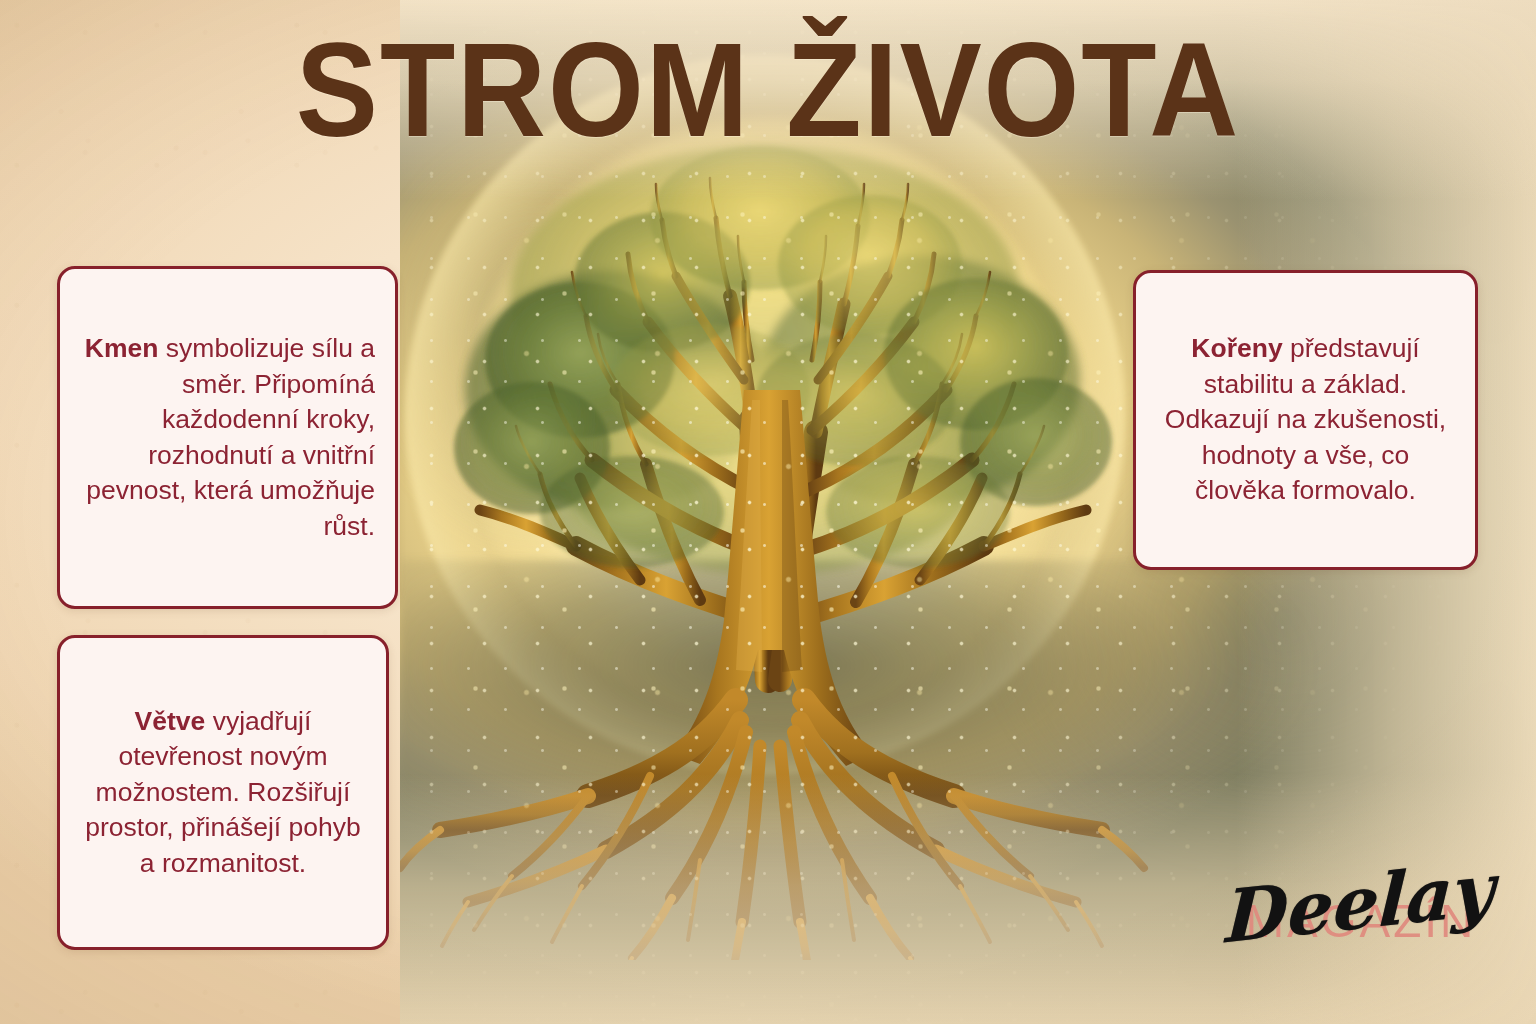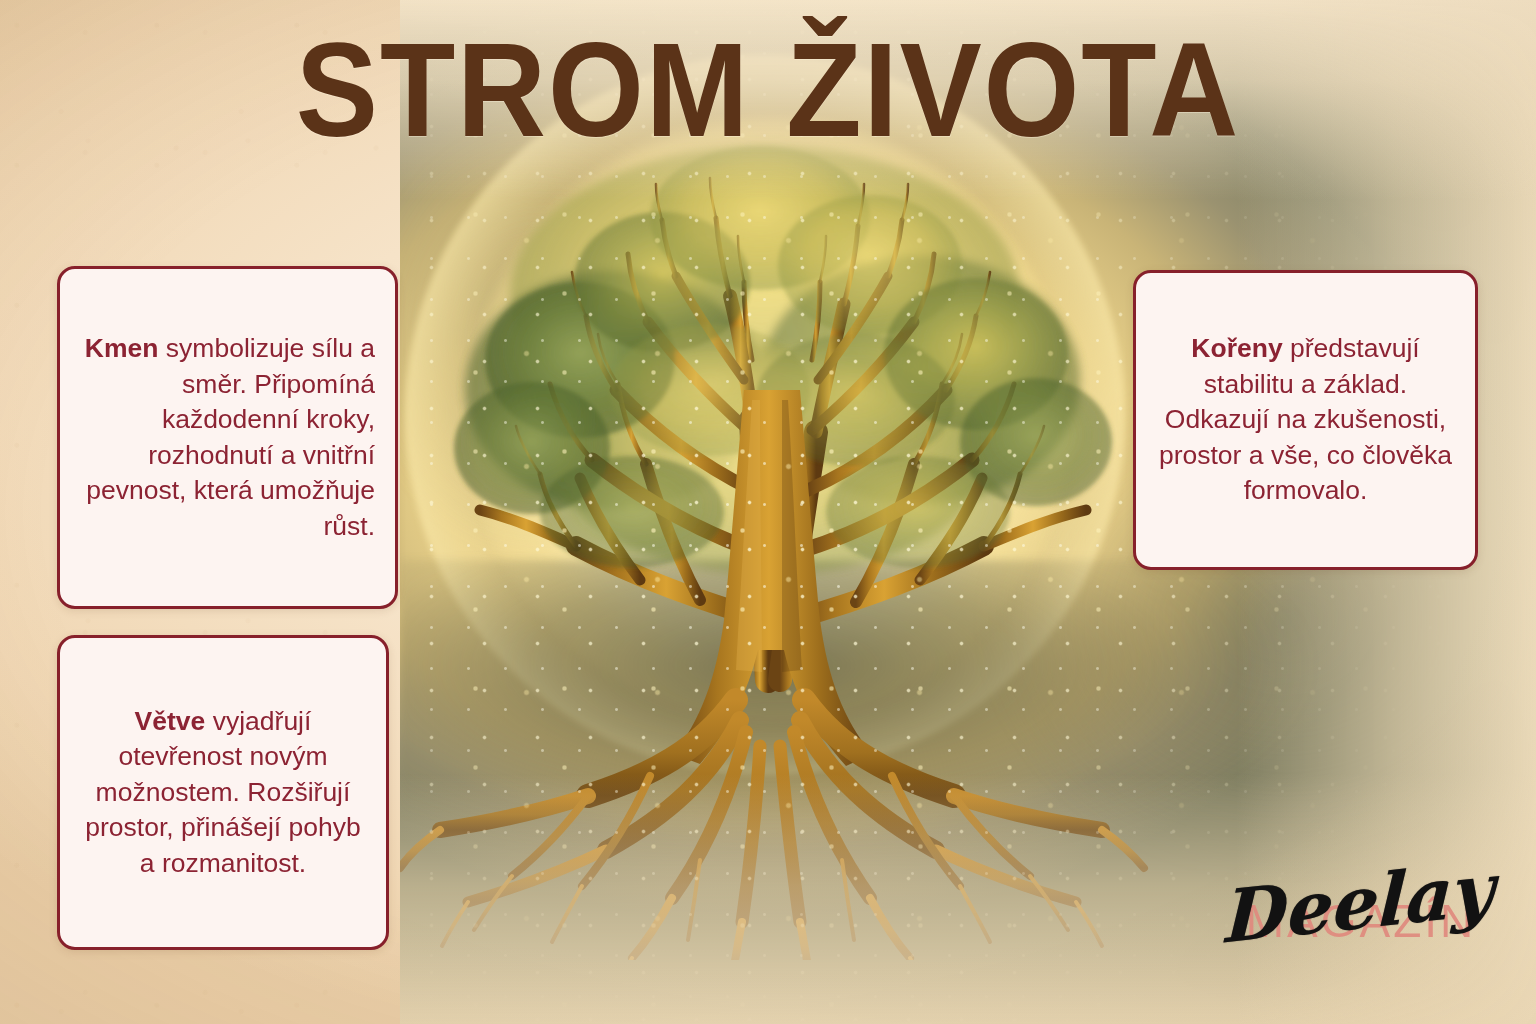--- a/index.html
+++ b/index.html
@@ -447,21 +447,21 @@
 
   <div class="card" id="card-kmen">
     <span class="txt"><b class="lead">Kmen</b><span> symbolizuje sílu a směr. Připomíná každodenní kroky, rozhodnutí a vnitřní pevnost, která umožňuje růst.</span></span>
   </div>
 
   <div class="card" id="card-vetve">
     <span class="txt"><b class="lead">Větve</b><span> vyjadřují otevřenost novým možnostem. Rozšiřují prostor, přinášejí pohyb a rozmanitost.</span></span>
   </div>
 
   <div class="card" id="card-koreny">
-    <span class="txt"><b class="lead">Kořeny</b><span> představují stabilitu a základ. Odkazují na zkušenosti, prostor a vše, co člověka formovalo.</span></span>
+    <span class="txt"><b class="lead">Kořeny</b><span> představují stabilitu a základ. Odkazují na zkušenosti, hodnoty a vše, co člověka formovalo.</span></span>
   </div>
 
   <div class="watermark">
     <div class="wm-magazin">MAGAZÍN</div>
     <div class="wm-deelay">Deelay</div>
   </div>
 
 </div>
 
 </body></html>

